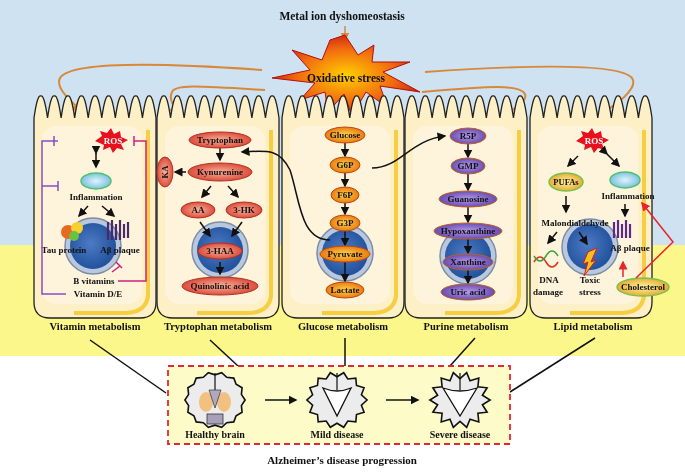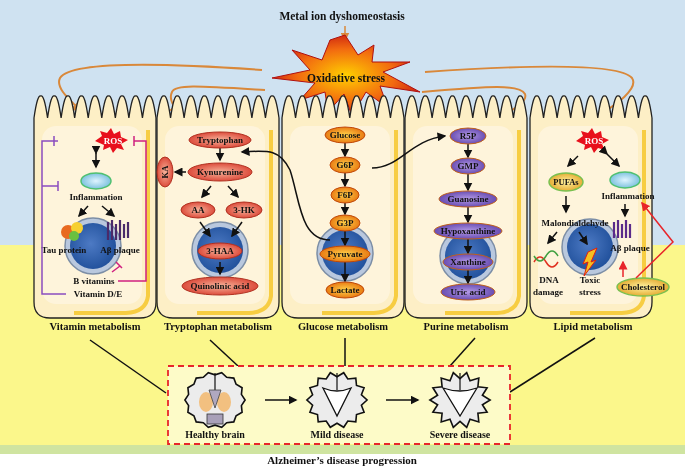--- a/index.html
+++ b/index.html
@@ -1,17 +1,17 @@
 <!DOCTYPE html>
 <html><head>
 <meta charset="utf-8">
 <style>
   html,body{margin:0;padding:0;}
   body{width:685px;height:474px;overflow:hidden;font-family:"Liberation Serif",serif;}
-  #stage{position:relative;width:685px;height:454px;background:linear-gradient(#cfe2f1 0,#cfe2f1 245px,#fbf78b 245px,#fbf78b 445px,#cfe4a0 445px);}
+  #stage{position:relative;width:685px;height:356px;background:linear-gradient(#cfe2f1 0,#cfe2f1 245px,#fbf78b 245px,#fbf78b 445px,#cfe4a0 445px);}
   svg{position:absolute;left:0;top:0;}
   .t{font-family:"Liberation Serif",serif;font-weight:bold;fill:#111;}
 </style>
 </head>
 <body>
 
 <div id="stage">
 <svg width="685" height="474" viewBox="0 0 685 474">
   <defs>
     <marker id="ah" markerWidth="6" markerHeight="6" refX="5" refY="3" orient="auto">

